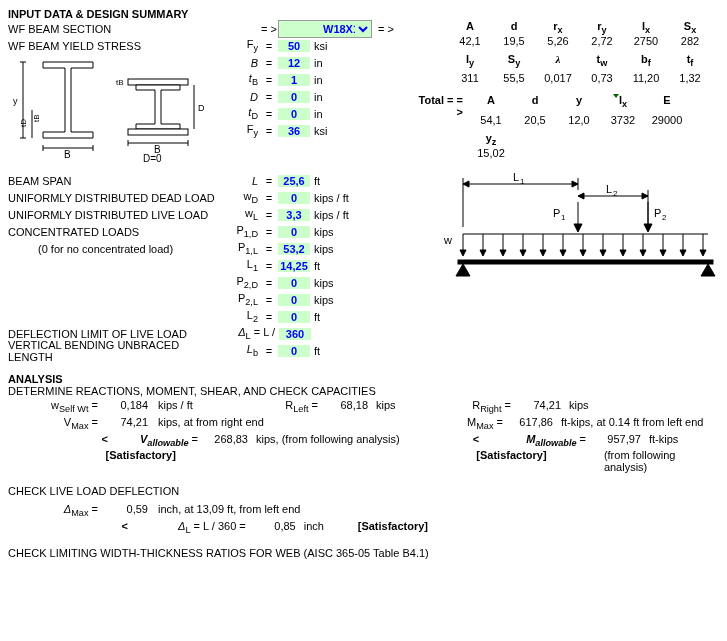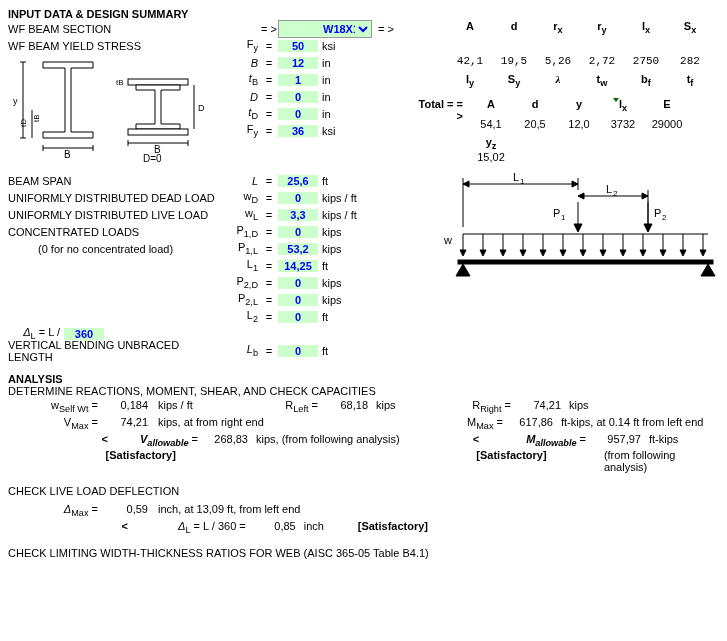--- a/index.html
+++ b/index.html
@@ -16,21 +16,21 @@
   }
   .row {
     display: flex;
     align-items: center;
     height: 17px;
   }
   .label-col { width: 215px; }
   .sym-col { width: 35px; text-align: right; padding-right: 2px; }
   .eq-col { width: 18px; text-align: center; }
   .val-col {
-    width: 40px;
+    width: 32px;
     text-align: center;
     background: #cfc;
     color: #00f;
     font-weight: normal;
   }
   .unit-col { width: 45px; padding-left: 4px; }
   .bold { font-weight: bold; }
   .props-table { display: inline-block; vertical-align: top; margin-left: 30px; font-size: 11px; }
   .props-row { display: flex; }
   .props-cell { width: 44px; text-align: center; }
@@ -163,35 +163,43 @@
   <div style="flex:1;">
     <div class="props-table">
       <div class="props-row">
         <div class="props-cell b">A</div>
         <div class="props-cell b">d</div>
         <div class="props-cell b">r<sub>x</sub></div>
         <div class="props-cell b">r<sub>y</sub></div>
         <div class="props-cell b">I<sub>x</sub></div>
         <div class="props-cell b">S<sub>x</sub></div>
       </div>
-      <div class="props-row" style="margin-top:20px;font-family:Liberation Mono, monospace;">
+      <div class="props-row" style="margin-top:0;">
         <div class="props-cell">42,1</div>
         <div class="props-cell">19,5</div>
         <div class="props-cell">5,26</div>
         <div class="props-cell">2,72</div>
         <div class="props-cell">2750</div>
         <div class="props-cell">282</div>
       </div>
       <div class="props-row" style="margin-top:6px;">
         <div class="props-cell b">I<sub>y</sub></div>
         <div class="props-cell b">S<sub>y</sub></div>
         <div class="props-cell b" style="font-family:serif;"><i>λ</i></div>
         <div class="props-cell b">t<sub>w</sub></div>
         <div class="props-cell b">b<sub>f</sub></div>
         <div class="props-cell b">t<sub>f</sub></div>
+      </div>
+      <div class="props-row" style="margin-top:4px;">
+        <div class="props-cell">311</div>
+        <div class="props-cell">55,5</div>
+        <div class="props-cell">0,017</div>
+        <div class="props-cell">0,73</div>
+        <div class="props-cell">11,20</div>
+        <div class="props-cell">1,32</div>
       </div>
     </div>
     <div style="height:10px;"></div>
     <div style="display:flex;">
       <div style="width:45px;text-align:right;padding-right:6px;" class="bold">Total = = &gt;</div>
       <div class="props-table" style="margin-left:0;">
         <div class="props-row">
           <div class="props-cell b">A</div>
           <div class="props-cell b">d</div>
           <div class="props-cell b">y</div>
@@ -277,20 +285,21 @@
       <div class="unit-col">kips</div>
     </div>
     <div class="row">
       <div class="label-col"></div>
       <div class="sym-col">L<sub>2</sub></div>
       <div class="eq-col">=</div>
       <div class="val-col bold">0</div>
       <div class="unit-col">ft</div>
     </div>
     <div class="row">
+      <div class="label-col">DEFLECTION LIMIT OF LIVE LOAD</div>
       <div class="sym-col" style="width:52px;"><i>Δ</i><sub>L</sub> = L /</div>
       <div class="val-col bold" style="margin-left:2px;">360</div>
     </div>
     <div class="row">
       <div class="label-col">VERTICAL BENDING UNBRACED LENGTH</div>
       <div class="sym-col"><i>L</i><sub>b</sub></div>
       <div class="eq-col">=</div>
       <div class="val-col bold">0</div>
       <div class="unit-col">ft</div>
     </div>

